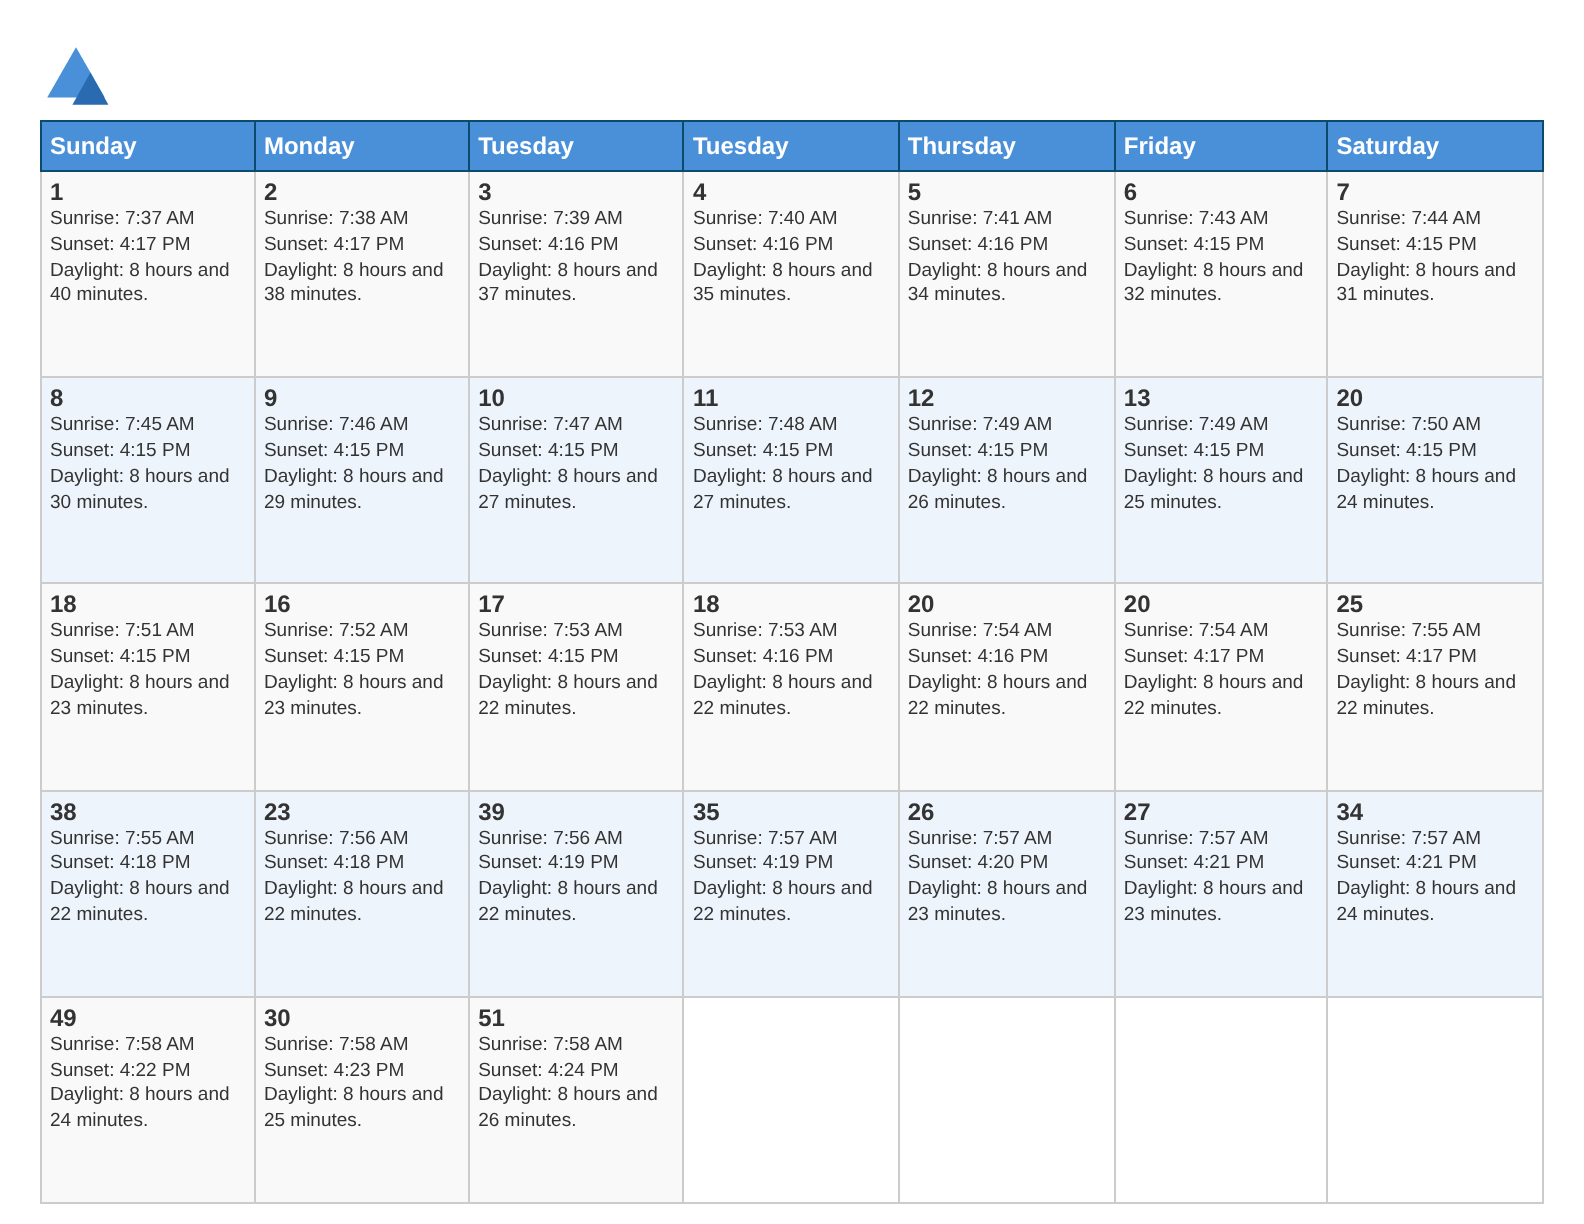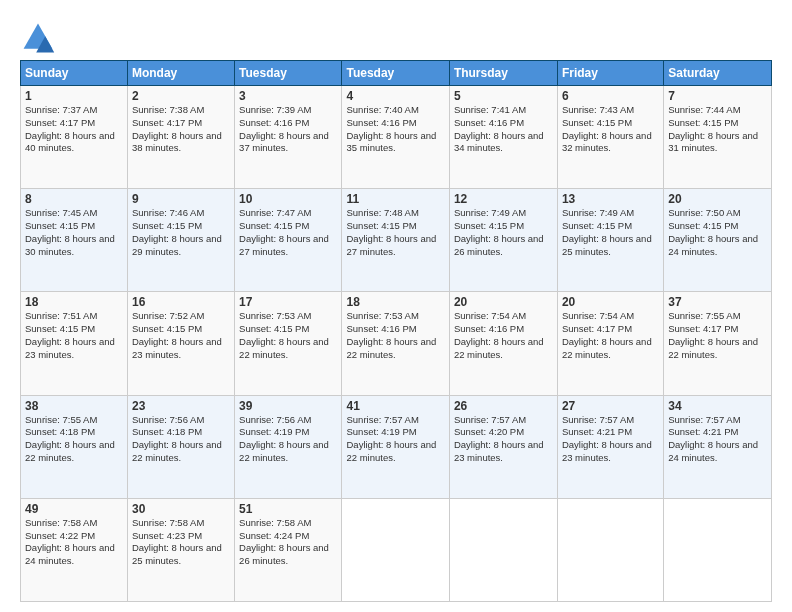--- a/index.html
+++ b/index.html
@@ -294,21 +294,21 @@
       </td>
           <td>
         <span class="day-num">20</span>
         <div class="day-info">
           Sunrise: 7:54 AM<br>
           Sunset: 4:17 PM<br>
           Daylight: 8 hours and 22 minutes.
         </div>
       </td>
           <td>
-        <span class="day-num">37</span>
+        <span class="day-num">25</span>
         <div class="day-info">
           Sunrise: 7:55 AM<br>
           Sunset: 4:17 PM<br>
           Daylight: 8 hours and 22 minutes.
         </div>
       </td>
         </tr>
         <tr>
           <td>
         <span class="day-num">38</span>
@@ -328,21 +328,21 @@
       </td>
           <td>
         <span class="day-num">39</span>
         <div class="day-info">
           Sunrise: 7:56 AM<br>
           Sunset: 4:19 PM<br>
           Daylight: 8 hours and 22 minutes.
         </div>
       </td>
           <td>
-        <span class="day-num">41</span>
+        <span class="day-num">35</span>
         <div class="day-info">
           Sunrise: 7:57 AM<br>
           Sunset: 4:19 PM<br>
           Daylight: 8 hours and 22 minutes.
         </div>
       </td>
           <td>
         <span class="day-num">26</span>
         <div class="day-info">
           Sunrise: 7:57 AM<br>

